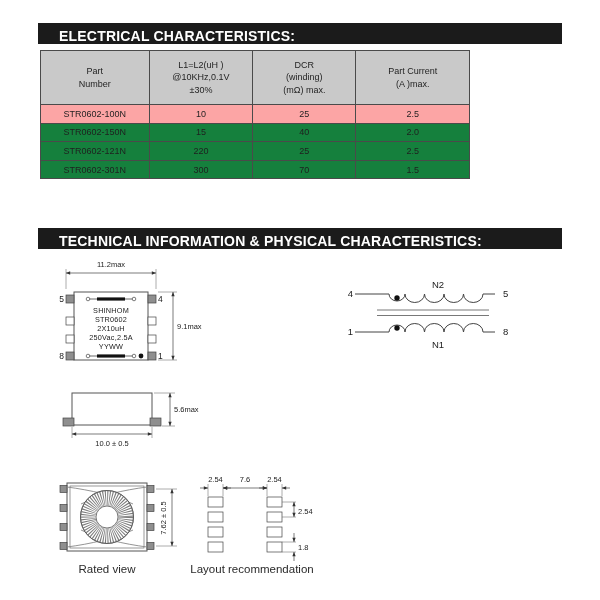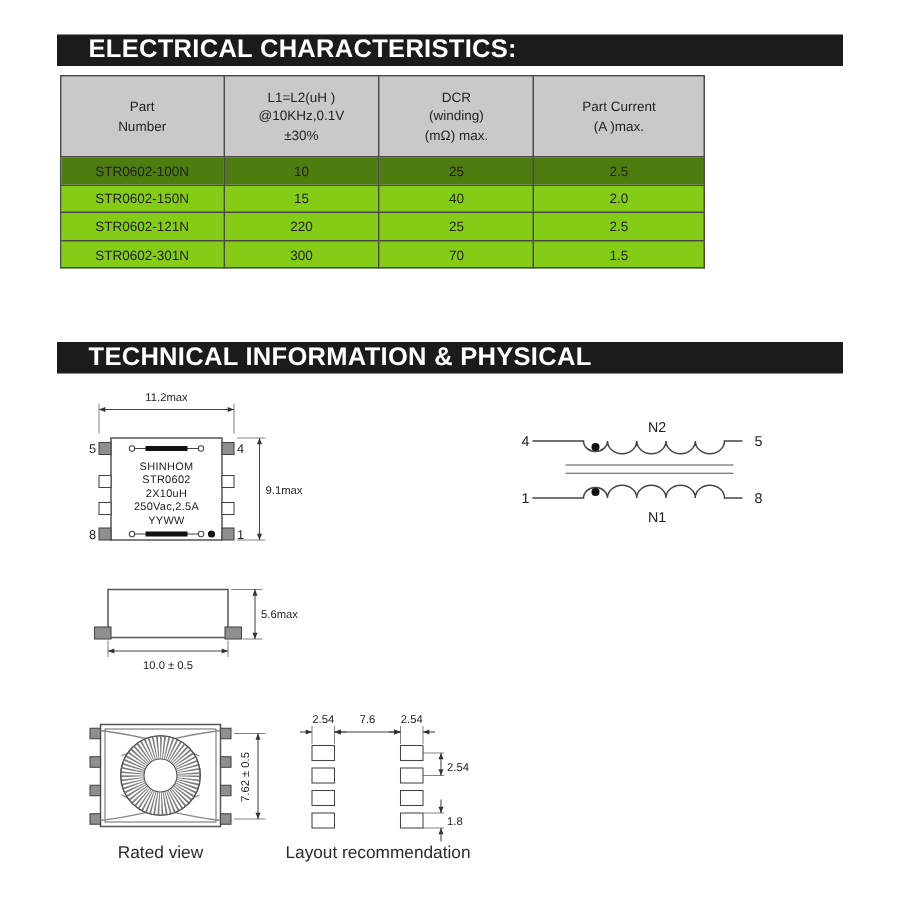--- a/index.html
+++ b/index.html
@@ -1,27 +1,27 @@
 <!DOCTYPE html>
 <html><head>
 <meta charset="utf-8">
 <style>
   html,body{margin:0;padding:0;background:#fff;}
   .page{position:relative;width:600px;height:600px;background:#ffffff;
         font-family:"Liberation Sans",sans-serif;overflow:hidden;}
   .bar{position:absolute;left:38px;width:524px;height:21px;background:#1b1b1b;
-       color:#fff;display:flex;align-items:flex-start;padding-left:21px;box-sizing:border-box;
-       font-weight:bold;font-size:17px;letter-spacing:0.2px;}
+       color:#fff;display:flex;align-items:flex-end;padding-left:21px;box-sizing:border-box;
+       font-weight:bold;font-size:14px;letter-spacing:0.2px;}
   table.spec{position:absolute;left:40px;top:50px;width:430px;border-collapse:collapse;
        table-layout:fixed;}
   table.spec th,table.spec td{border:1px solid #4a4a4a;font-size:9px;text-align:center;
        color:#1f1f1f;padding:0;font-weight:normal;}
   table.spec thead th{height:53px;background:#c9c9c9;white-space:pre-line;line-height:1.4;vertical-align:middle;}
-  table.spec tbody td{height:17.6px;background:#4d7c0f;}
-  table.spec tbody tr.shaded td{background:#84cc16;}
+  table.spec tbody td{height:17.6px;background:#fca5a5;}
+  table.spec tbody tr.shaded td{background:#15803d;}
   svg.drawing{position:absolute;overflow:visible;}
   svg text{font-size:7.5px;fill:#222;font-family:"Liberation Sans",sans-serif;}
   svg text.pinlbl{font-size:8.5px;}
   svg text.schpin{font-size:9.5px;}
   svg text.wlbl{font-size:9.5px;}
   svg text.mark{font-size:7.3px;letter-spacing:0.2px;}
   .dim{stroke:#444;stroke-width:0.7;fill:none;}
   .ext{stroke:#666;stroke-width:0.55;fill:none;}
   .body-line{stroke:#555;stroke-width:1;fill:#ffffff;}
   .thin{stroke:#555;stroke-width:0.6;fill:none;}

